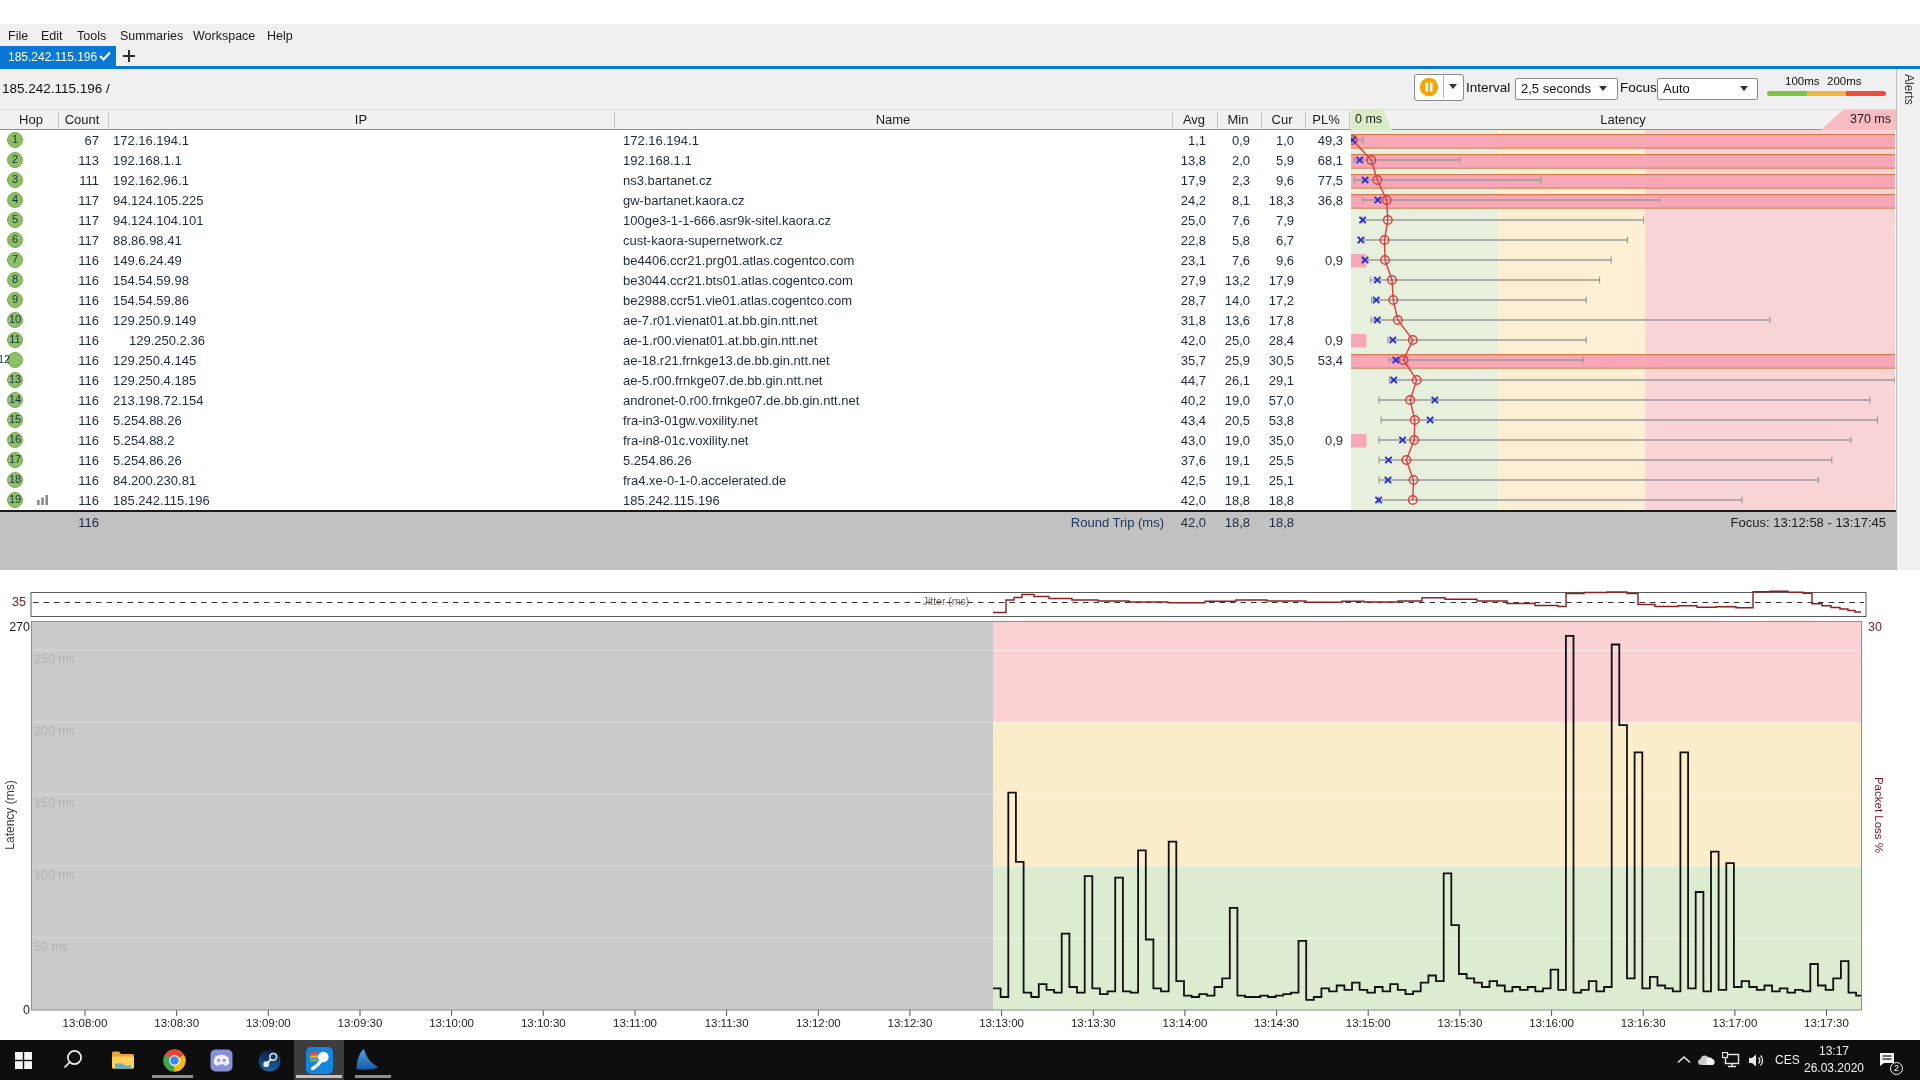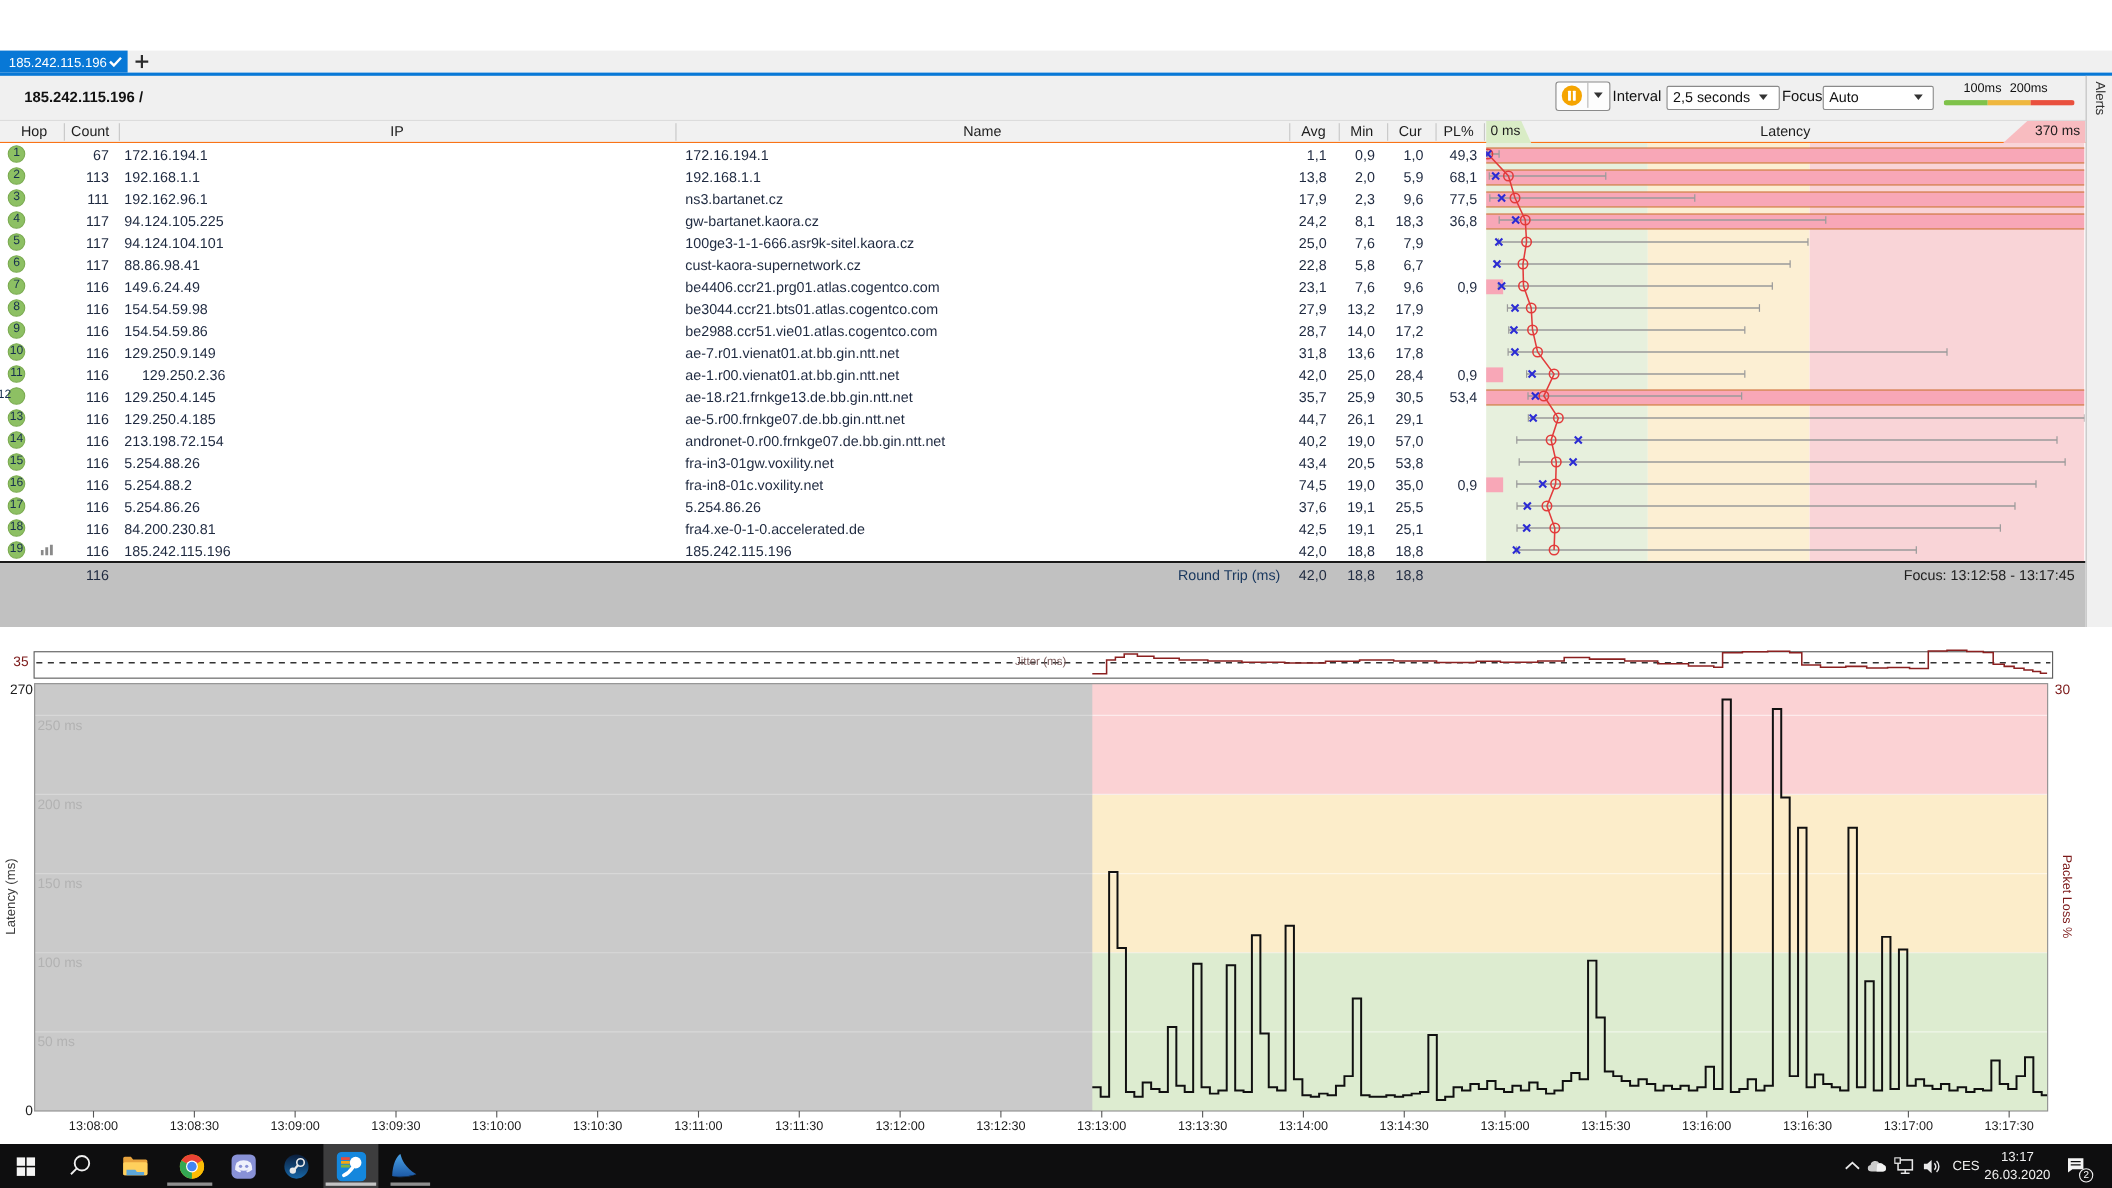--- a/index.html
+++ b/index.html
@@ -1,31 +1,39 @@
 <!DOCTYPE html>
 <html><head><meta charset="utf-8"><style>
 *{margin:0;padding:0;box-sizing:content-box}
 html,body{width:1920px;height:1080px;overflow:hidden;background:#fff;font-family:"Liberation Sans",sans-serif;}
 .rt{position:absolute;font-size:13px;color:#1f2a40;white-space:nowrap}
 .rn{position:absolute;font-size:13px;color:#1f2a40;text-align:right;white-space:nowrap}
 </style></head><body>
 <div style="position:relative;width:1920px;height:1080px">
+<div style="position:absolute;left:0;top:24px;width:1920px;height:22px;background:#f0f0f0">
+<span style="position:absolute;left:8px;top:4.5px;font-size:12.5px;color:#1a1a1a">File</span>
+<span style="position:absolute;left:41px;top:4.5px;font-size:12.5px;color:#1a1a1a">Edit</span>
+<span style="position:absolute;left:77px;top:4.5px;font-size:12.5px;color:#1a1a1a">Tools</span>
+<span style="position:absolute;left:120px;top:4.5px;font-size:12.5px;color:#1a1a1a">Summaries</span>
+<span style="position:absolute;left:193px;top:4.5px;font-size:12.5px;color:#1a1a1a">Workspace</span>
+<span style="position:absolute;left:267px;top:4.5px;font-size:12.5px;color:#1a1a1a">Help</span>
+</div>
 <div style="position:absolute;left:0;top:46px;width:1920px;height:20px;background:#f0f0f0">
 <div style="position:absolute;left:0;top:0;width:116px;height:20px;background:#0878d6"></div>
 <span style="position:absolute;left:8px;top:4px;font-size:12px;color:#fff">185.242.115.196</span>
 <svg width="12" height="10" viewBox="0 0 12 10" style="position:absolute;left:99px;top:5px">
         <path d="M1,5 L4.5,8.5 L11,1.5" stroke="#fff" stroke-width="2.2" fill="none"></path>
       </svg>
 <svg width="12" height="12" viewBox="0 0 12 12" style="position:absolute;left:123px;top:4px">
         <path d="M6,0 V12 M0,6 H12" stroke="#2b2b2b" stroke-width="2"></path>
       </svg>
 </div>
 <div style="position:absolute;left:0;top:66px;width:1920px;height:3px;background:#0878d6"></div>
 <div style="position:absolute;left:0;top:69px;width:1920px;height:41px;background:#f0f0f0;border-bottom:1px solid #dcdcdc;box-sizing:border-box">
-<span style="position:absolute;left:22px;top:12px;font-size:13.5px;font-weight:bold;color:#111">185.242.115.196 /</span>
+<span style="position:absolute;left:2px;top:12px;font-size:13.5px;font-weight:normal;color:#111">185.242.115.196 /</span>
 <div style="position:absolute;left:1414px;top:5px;width:48px;height:25px;background:#fdfdfd;border:1px solid #8a8a8a;border-radius:3px"></div>
 <svg width="20" height="20" viewBox="0 0 20 20" style="position:absolute;left:1419px;top:8px">
         <circle cx="10" cy="10" r="9.2" fill="#f5a400"></circle>
         <rect x="6.5" y="5.5" width="2.6" height="9" fill="#fff" rx="0.5"></rect>
         <rect x="10.9" y="5.5" width="2.6" height="9" fill="#fff" rx="0.5"></rect>
       </svg>
 <div style="position:absolute;left:1443px;top:6px;width:1px;height:23px;background:#b5b5b5"></div>
 <div style="position:absolute;left:1449px;top:15px;width:0;height:0;border-left:4.5px solid transparent;border-right:4.5px solid transparent;border-top:5px solid #333"></div>
 <span style="position:absolute;left:1466px;top:11px;font-size:13.5px;color:#111">Interval</span>
 <div style="position:absolute;left:1515px;top:9px;width:101px;height:20px;background:#fff;border:1px solid #8a8a8a;border-radius:2px"></div>
@@ -313,21 +321,21 @@
 <span class="rt" style="left:113px;top:283px">5.254.88.26</span>
 <span class="rt" style="left:623px;top:283px">fra-in3-01gw.voxility.net</span>
 <span class="rn" style="left:1146px;top:283px;width:60px">43,4</span>
 <span class="rn" style="left:1190px;top:283px;width:60px">20,5</span>
 <span class="rn" style="left:1234px;top:283px;width:60px">53,8</span>
 <div style="position:absolute;left:7px;top:302px;width:16px;height:16px;border-radius:50%;background:#8dc063;border:1px solid #7aaa50;box-sizing:border-box"></div>
 <span style="position:absolute;left:15px;top:303px;transform:translateX(-50%);font-size:11px;color:#17304f">16</span>
 <span class="rn" style="left:0px;top:303px;width:99px">116</span>
 <span class="rt" style="left:113px;top:303px">5.254.88.2</span>
 <span class="rt" style="left:623px;top:303px">fra-in8-01c.voxility.net</span>
-<span class="rn" style="left:1146px;top:303px;width:60px">74,5</span>
+<span class="rn" style="left:1146px;top:303px;width:60px">43,0</span>
 <span class="rn" style="left:1190px;top:303px;width:60px">19,0</span>
 <span class="rn" style="left:1234px;top:303px;width:60px">35,0</span>
 <span class="rn" style="left:1283px;top:303px;width:60px">0,9</span>
 <div style="position:absolute;left:7px;top:322px;width:16px;height:16px;border-radius:50%;background:#8dc063;border:1px solid #7aaa50;box-sizing:border-box"></div>
 <span style="position:absolute;left:15px;top:323px;transform:translateX(-50%);font-size:11px;color:#17304f">17</span>
 <span class="rn" style="left:0px;top:323px;width:99px">116</span>
 <span class="rt" style="left:113px;top:323px">5.254.86.26</span>
 <span class="rt" style="left:623px;top:323px">5.254.86.26</span>
 <span class="rn" style="left:1146px;top:323px;width:60px">37,6</span>
 <span class="rn" style="left:1190px;top:323px;width:60px">19,1</span>

